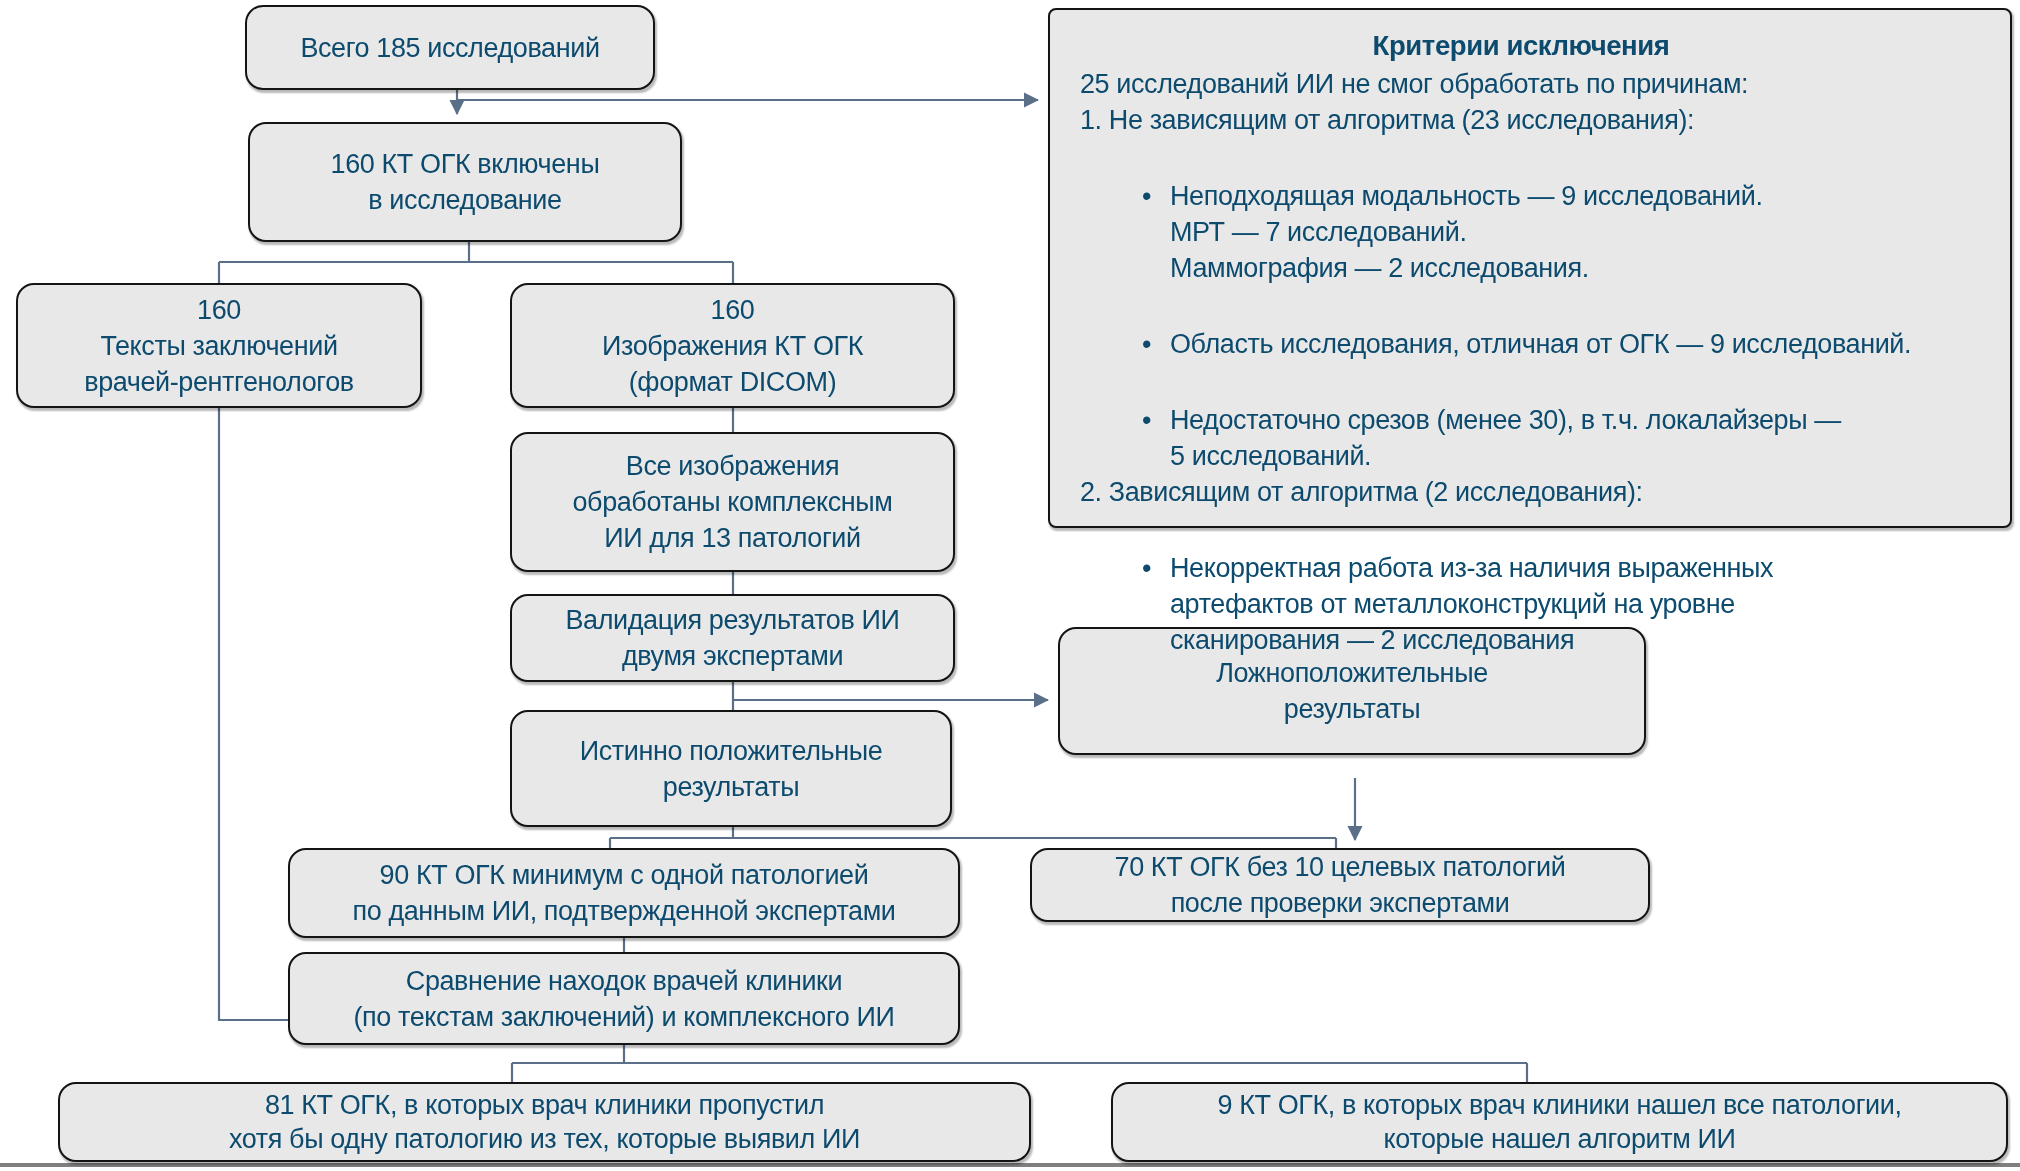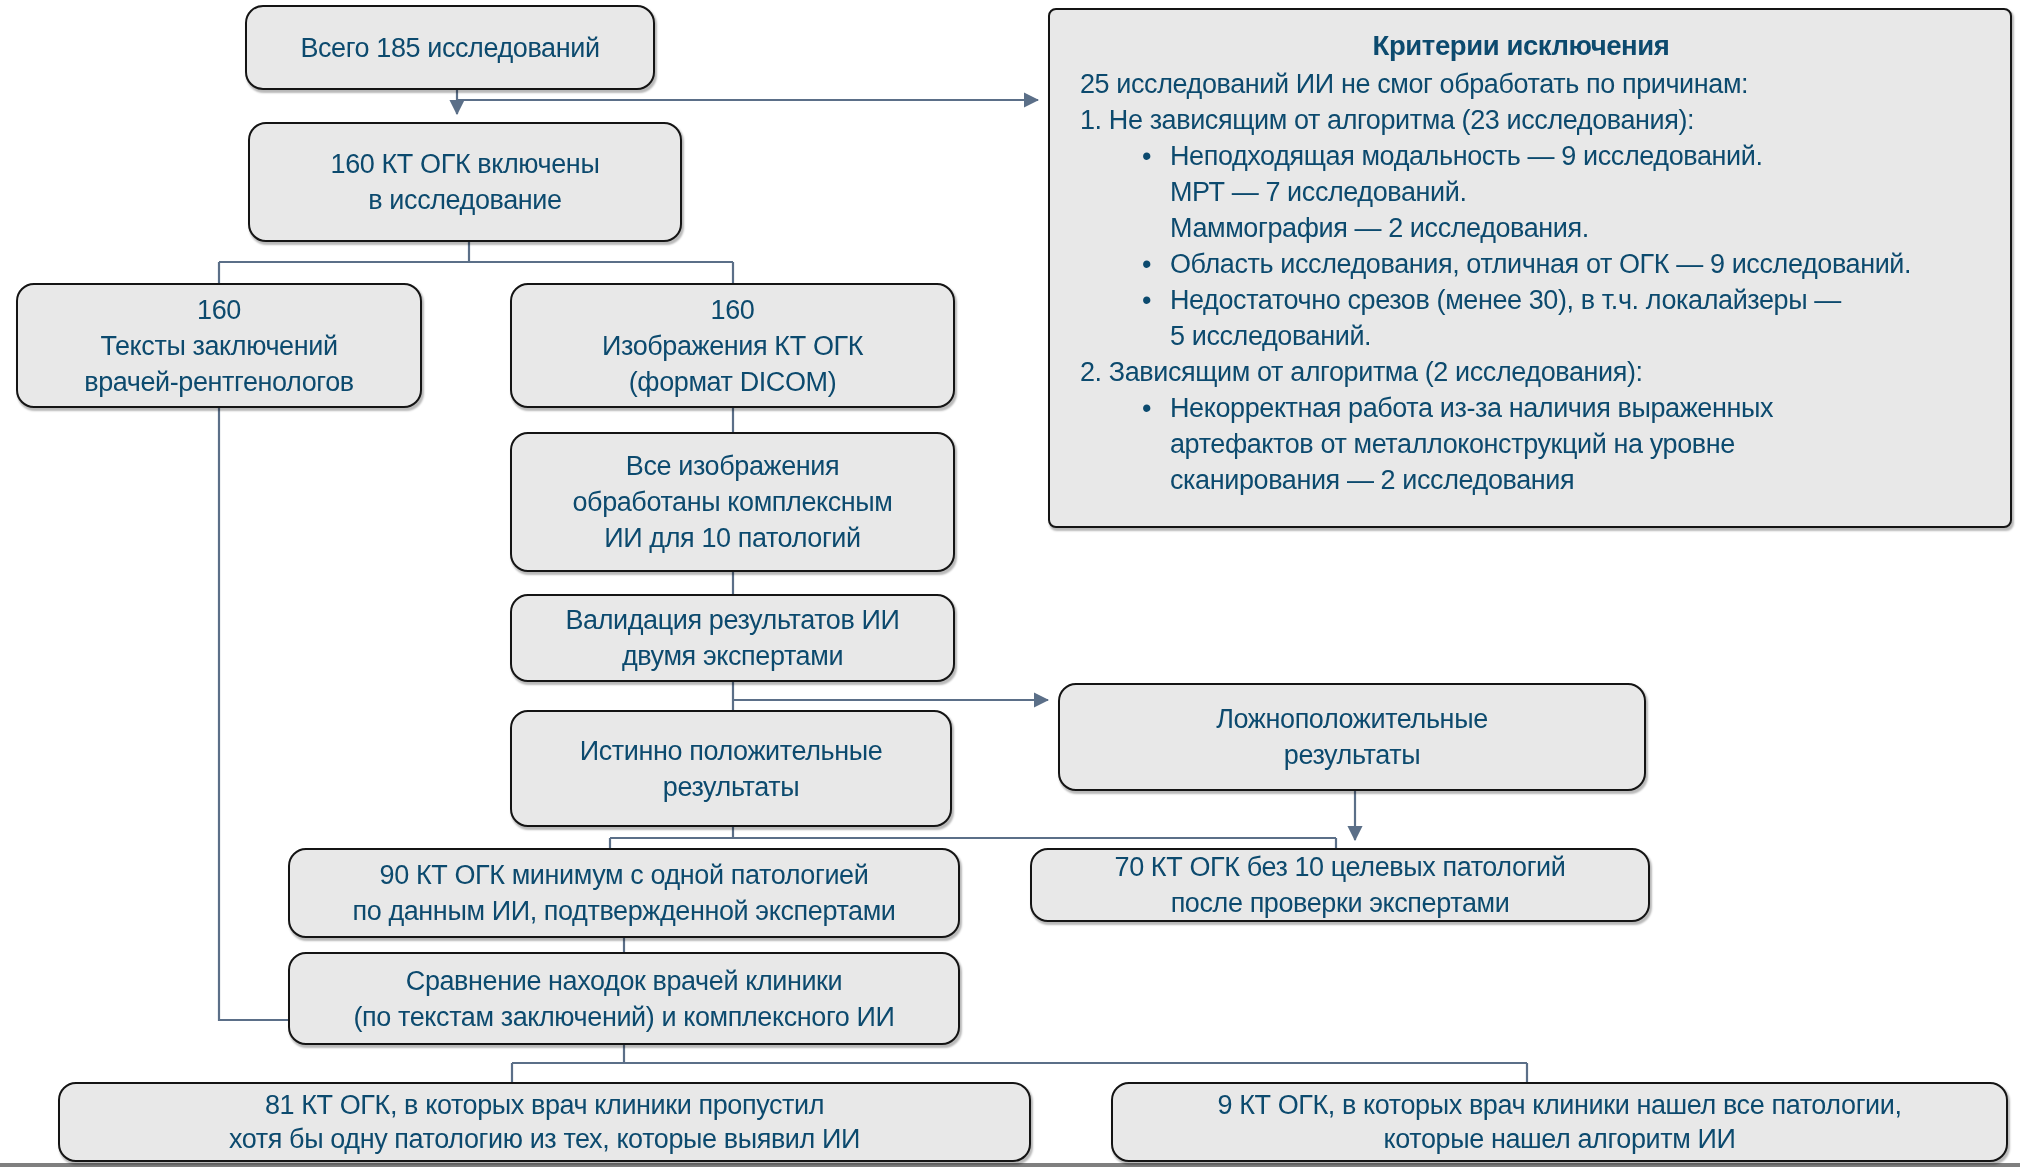--- a/index.html
+++ b/index.html
@@ -20,21 +20,21 @@
   .excl{
     position:absolute;box-sizing:border-box;z-index:2;
     background:#e8e8e8;border:2.5px solid #141414;border-radius:8px;
     box-shadow:1.5px 2.5px 2px rgba(0,0,0,0.28);
     font-size:27px;line-height:36px;letter-spacing:-0.4px;
     padding:16px 18px 8px 0;
   }
   .crit-title{font-weight:bold;text-align:center;line-height:40px;font-size:27.5px;}
   .crit-line{white-space:nowrap;}
   .crit-line.plain{padding-left:30px;}
-  .crit-line.bullet{padding-left:120px;}
+  .crit-line.bullet{padding-left:120px;margin-top:40px;}
   .crit-line.bullet::before{content:"\2022";display:inline-block;width:28px;margin-left:-28px;}
   .crit-line.cont{padding-left:120px;}
 </style>
 </head>
 <body>
 
 <div class="canvas">
 
   <svg class="lines-svg" width="2020" height="1171" viewBox="0 0 2020 1171">
     <defs>
@@ -66,29 +66,29 @@
   <div class="fbox" style="left:16px;top:283px;width:406px;height:125px;">160
 Тексты заключений
 врачей-рентгенологов</div>
 
   <div class="fbox" style="left:510px;top:283px;width:445px;height:125px;">160
 Изображения КТ ОГК
 (формат DICOM)</div>
 
   <div class="fbox" style="left:510px;top:432px;width:445px;height:140px;">Все изображения
 обработаны комплексным
-ИИ для 10 патологий</div>
+ИИ для 13 патологий</div>
 
   <div class="fbox" style="left:510px;top:594px;width:445px;height:88px;">Валидация результатов ИИ
 двумя экспертами</div>
 
   <div class="fbox" style="left:510px;top:710px;width:442px;height:117px;">Истинно положительные
 результаты</div>
 
-  <div class="fbox" style="left:1058px;top:683px;width:588px;height:108px;">Ложноположительные
+  <div class="fbox" style="left:1058px;top:627px;width:588px;height:128px;">Ложноположительные
 результаты</div>
 
   <div class="fbox" style="left:288px;top:848px;width:672px;height:90px;">90 КТ ОГК минимум с одной патологией
 по данным ИИ, подтвержденной экспертами</div>
 
   <div class="fbox" style="left:1030px;top:848px;width:620px;height:74px;">70 КТ ОГК без 10 целевых патологий
 после проверки экспертами</div>
 
   <div class="fbox" style="left:288px;top:952px;width:672px;height:93px;">Сравнение находок врачей клиники
 (по текстам заключений) и комплексного ИИ</div>

